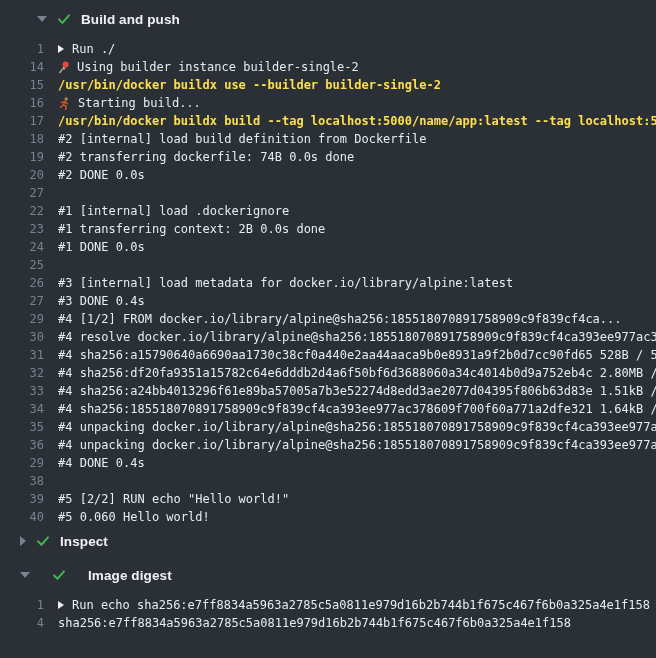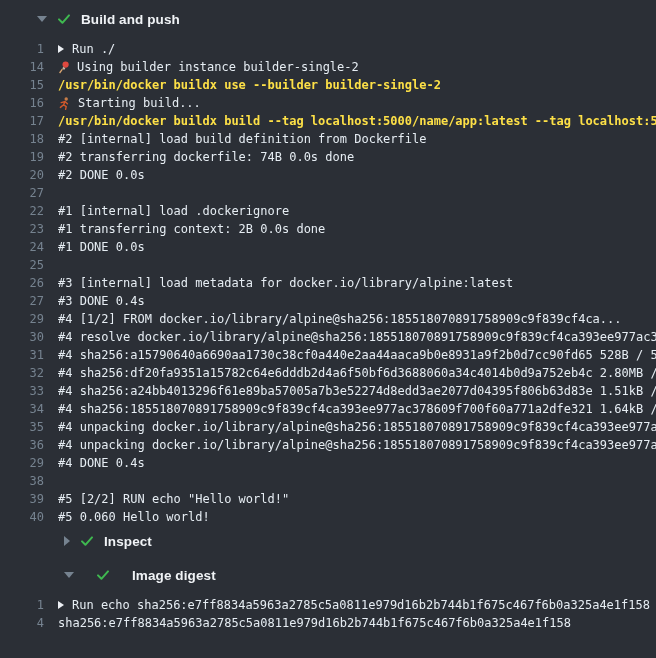--- a/index.html
+++ b/index.html
@@ -12,21 +12,21 @@
     padding-top:4px;
   }
   .log-viewer{width:656px;}
   
   .section-header{
     display:flex;align-items:center;
     height:30px;
     cursor:pointer;
   }
   .section-header.deep{padding-left:37px;}
-  .section-header.shallow{padding-left:28px;margin-left:36px;}
+  .section-header.shallow{padding-left:20px;}
   .tri{width:0;height:0;flex:none;}
   .tri.down{border-left:5px solid transparent;border-right:5px solid transparent;border-top:6px solid #768390;}
   .tri.right{border-top:5px solid transparent;border-bottom:5px solid transparent;border-left:6px solid #768390;}
   .hdr-check{flex:none;color:#3fb950;display:flex;align-items:center;margin-left:10px;}
   .hdr-title{
     margin-left:10px;
     color:#f0f3f6;font-size:13.5px;font-weight:700;
     letter-spacing:.1px;
     white-space:pre;
   }

